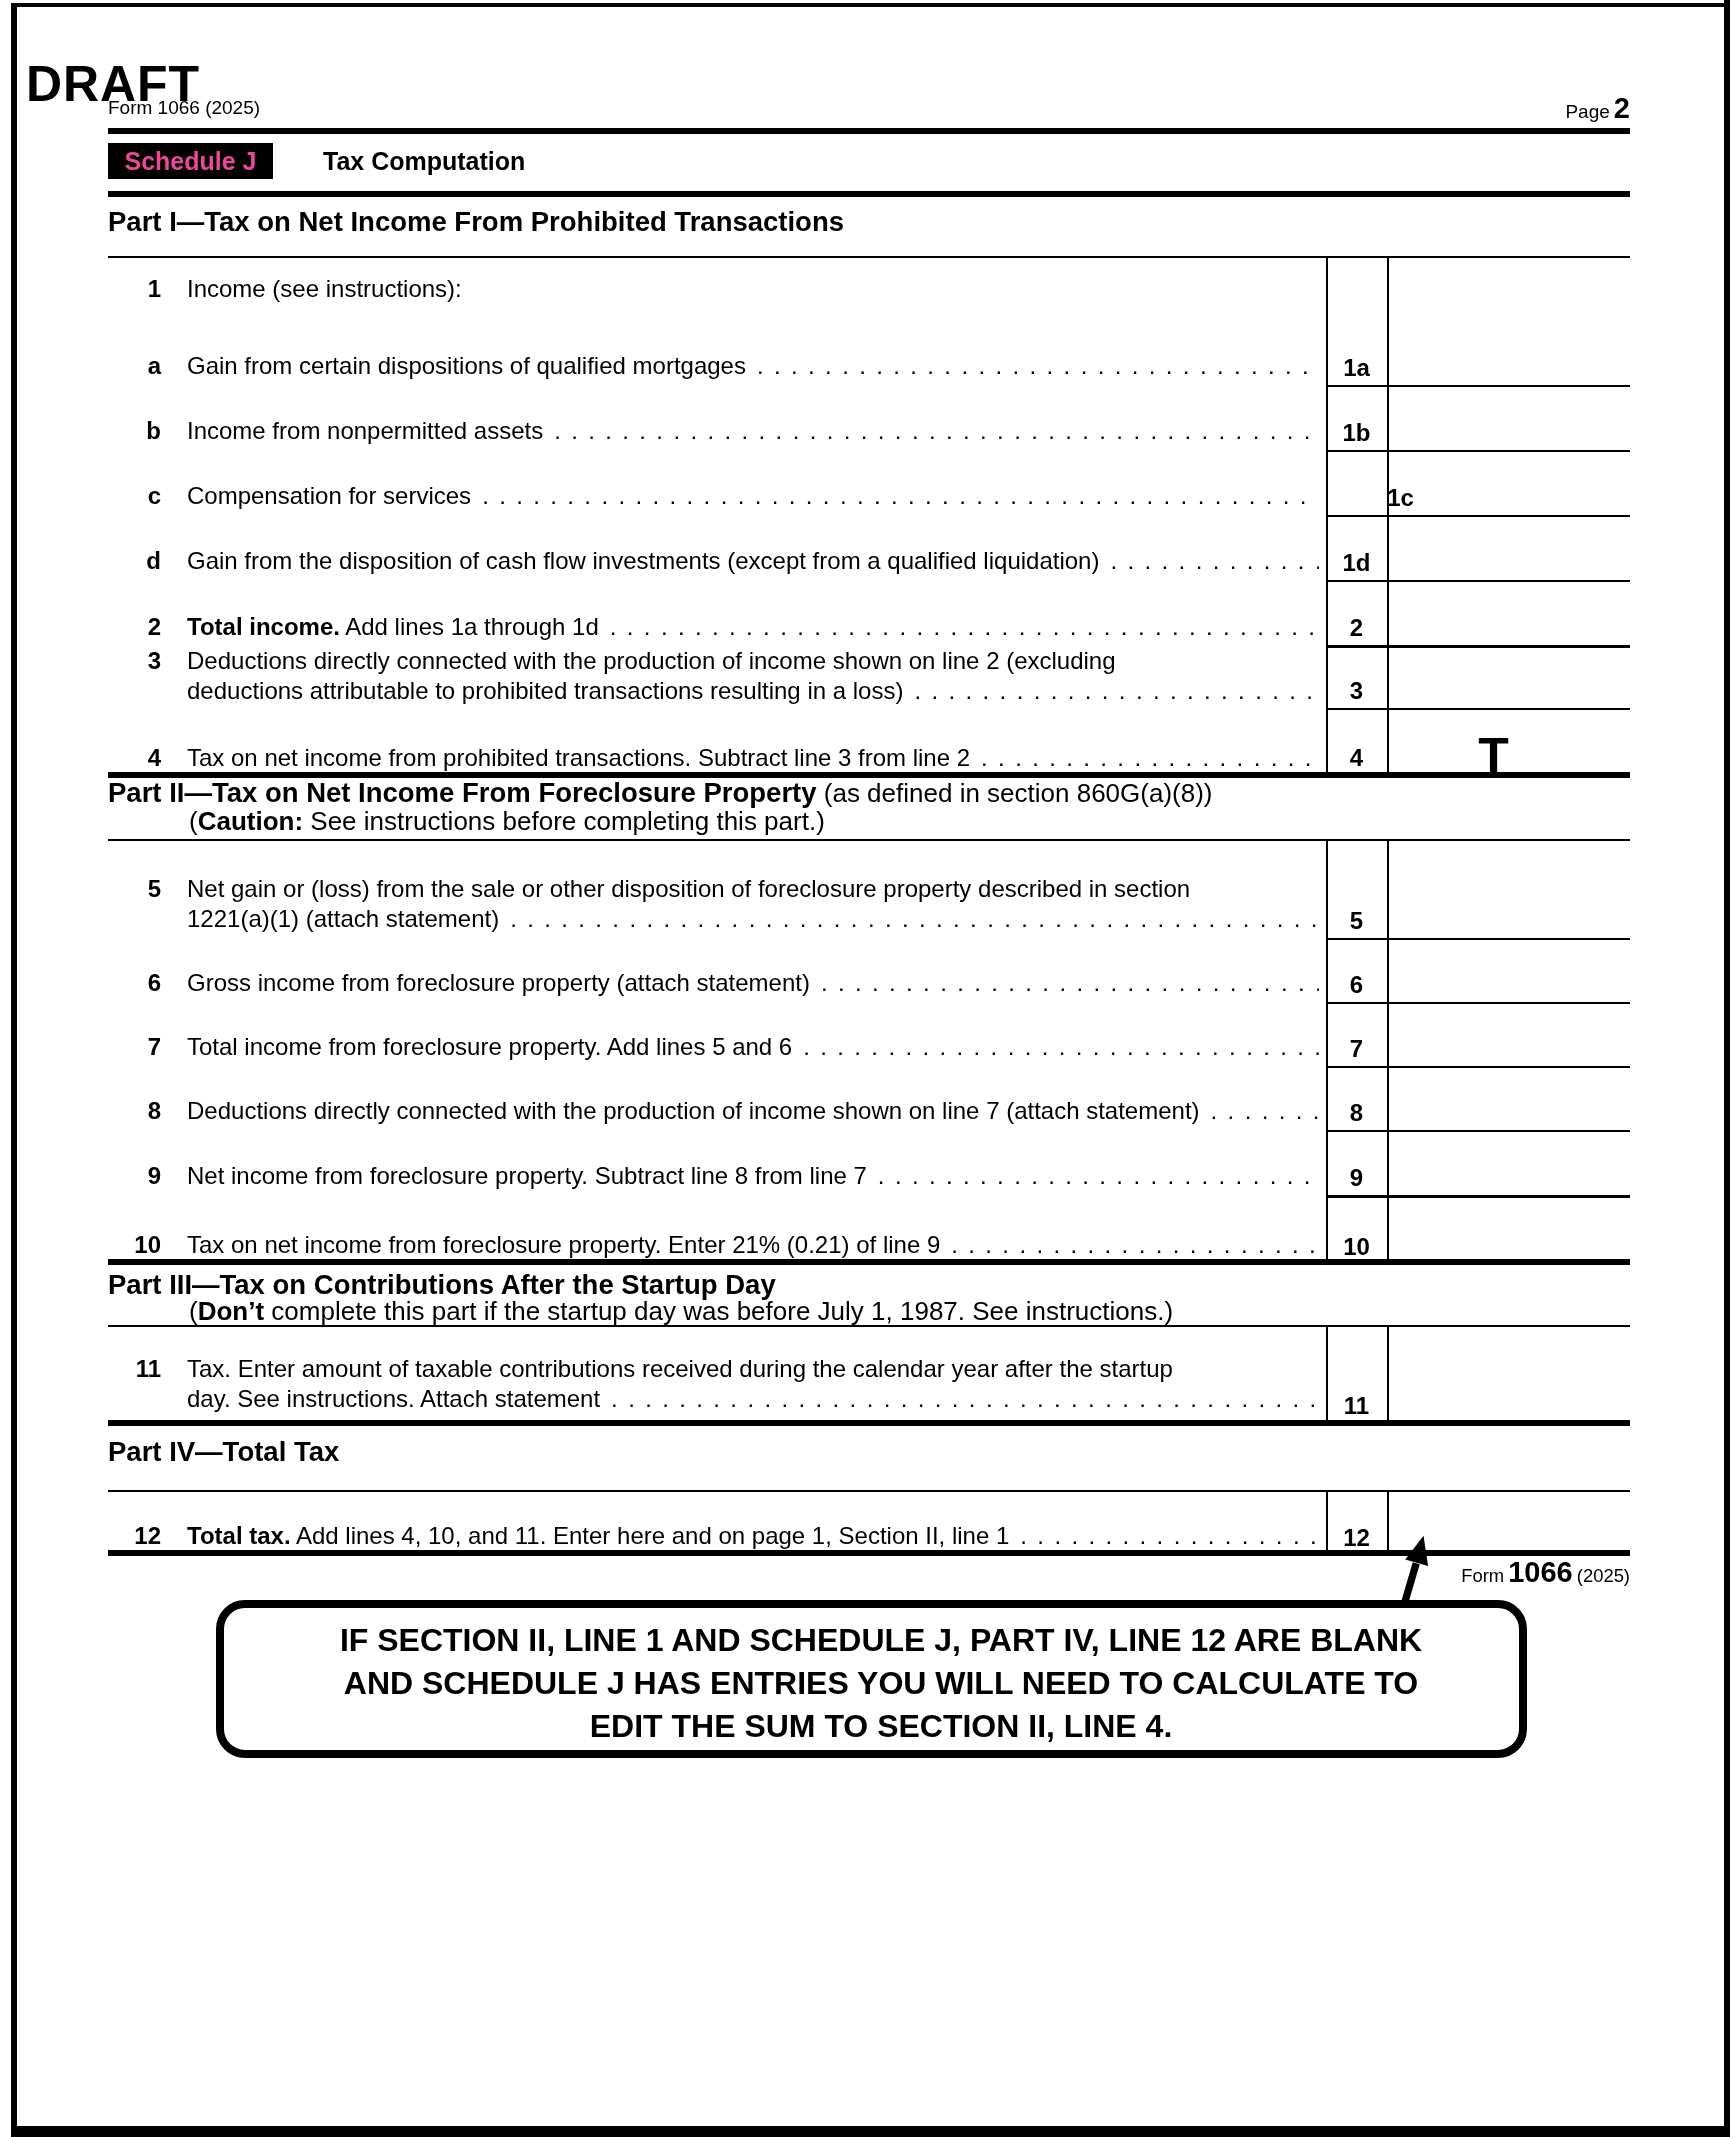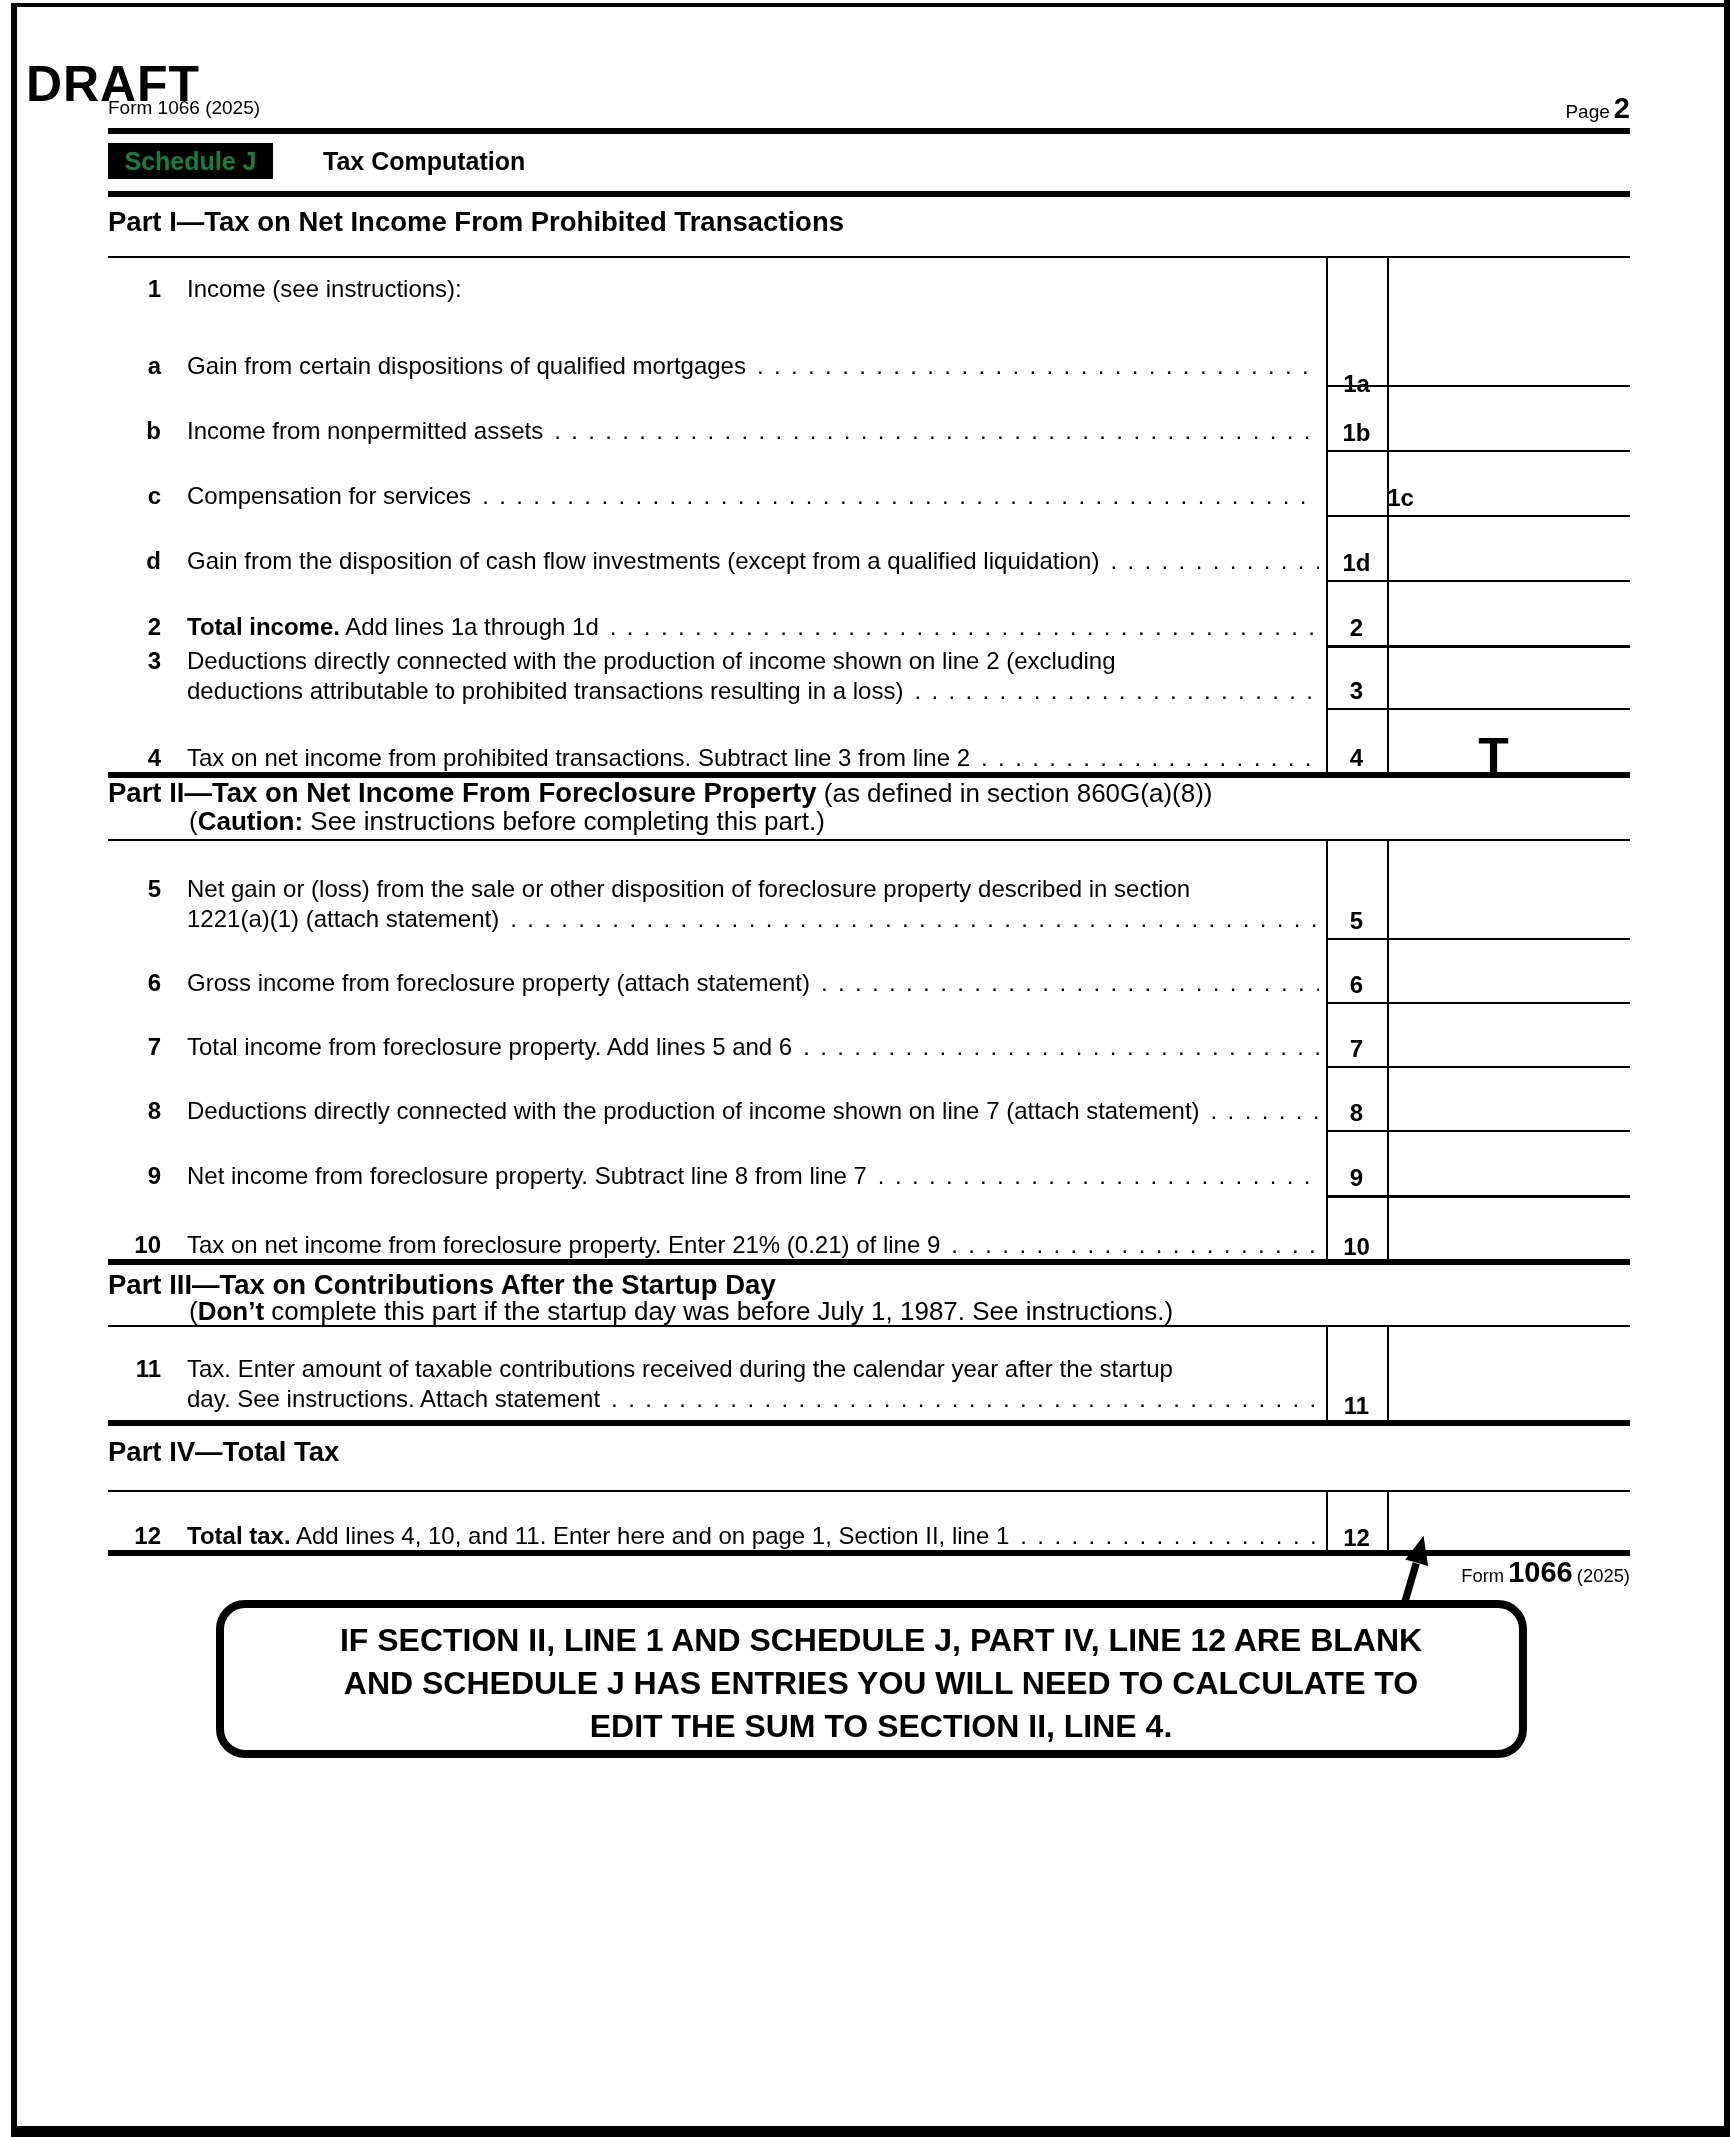--- a/index.html
+++ b/index.html
@@ -8,21 +8,21 @@
   .bar{position:absolute;background:#000;}
   .hl{position:absolute;background:#000;height:1.8px;}
   .hl.med{height:2.8px;}
   .hl.thick{height:5.5px;}
   .vl{position:absolute;background:#000;width:1.8px;}
   .draft{position:absolute;left:26px;top:11px;font-size:50px;font-weight:bold;letter-spacing:0.9px;margin-top:44px;}
   .formid{position:absolute;left:108px;top:97px;font-size:19px;}
   .pageind{position:absolute;top:92px;left:1433px;width:197px;text-align:right;}
   .pageind .pl{font-size:19px;}
   .pageind .pn{font-size:29px;font-weight:bold;}
-  .schedbadge{position:absolute;left:108px;top:143px;width:165px;height:36px;background:#000;color:#15803d;
+  .schedbadge{position:absolute;left:108px;top:143px;width:165px;height:36px;background:#000;color:#ec4899;
       font-size:25px;font-weight:bold;line-height:36px;text-align:center;}
   .schedtitle{position:absolute;left:323px;top:147px;font-size:25px;font-weight:bold;}
   .pheading{position:absolute;left:108px;width:1524px;font-size:27.5px;font-weight:bold;line-height:28.5px;}
   .pheading .rest{font-weight:normal;font-size:26px;}
   .pcaption{font-size:26px;font-weight:normal;padding-left:81px;line-height:27px;}
   .pcaption b{font-weight:bold;}
   .row{position:absolute;left:110px;width:1209px;display:flex;align-items:baseline;
        font-size:24px;line-height:30px;}
   .row .num{width:51px;text-align:right;font-weight:bold;flex:none;}
   .row .desc{flex:1;margin-left:26px;display:flex;align-items:baseline;min-width:0;}
@@ -130,21 +130,21 @@
     </span>
   </div>
   <div class="row" style="top:743px;">
     <span class="num">4</span>
     <span class="desc">
         <span>Tax on net income from prohibited transactions. Subtract line 3 from line 2</span>
         <span class="leader"></span>
       </span>
   </div>
 
-  <div class="code" style="top:368px;text-align:center;">1a</div>
+  <div class="code" style="top:352px;text-align:center;">1a</div>
   <div class="code" style="top:417px;">1b</div>
   <div class="code" style="top:482px;padding-left:44px;">1c</div>
   <div class="code" style="top:547px;">1d</div>
   <div class="code" style="top:612px;">2</div>
   <div class="code" style="top:675px;">3</div>
   <div class="code" style="top:742px;">4</div>
   <div class="tval">T</div>
 
   <div class="pheading" style="top:779px;">
     <div><span>Part II—Tax on Net Income From Foreclosure Property</span><span class="rest"> (as defined in section 860G(a)(8))</span></div>

